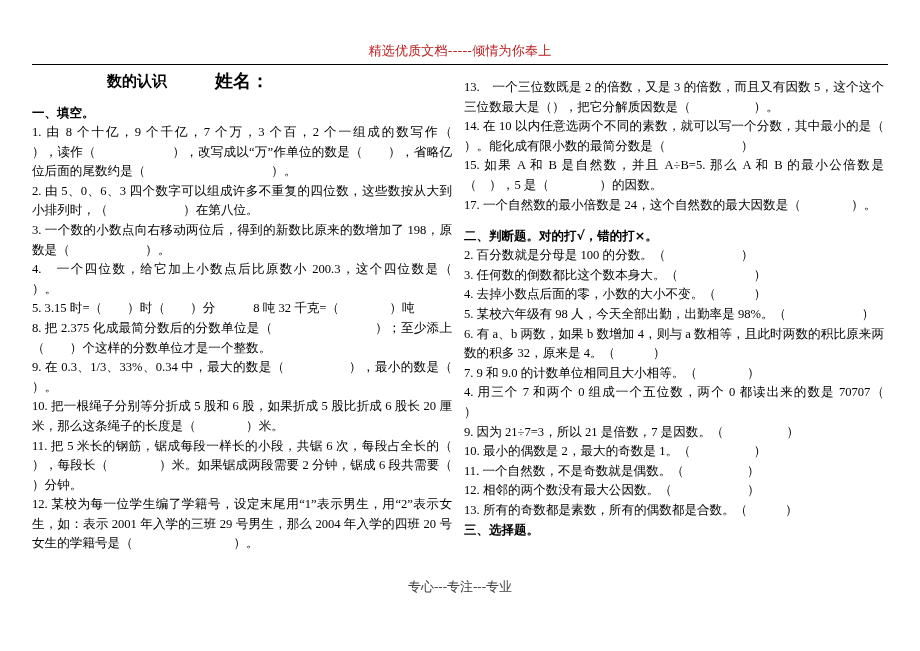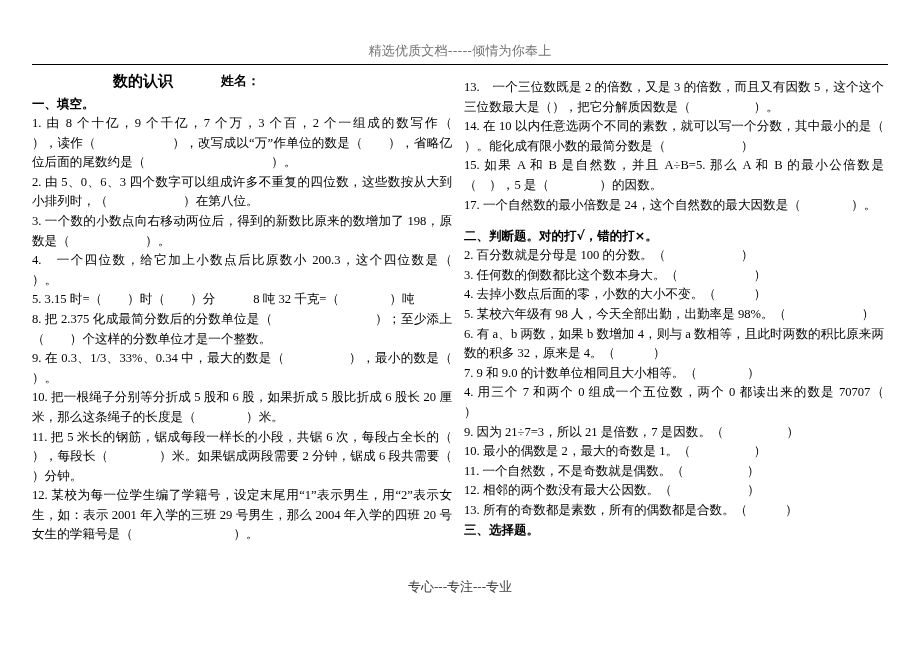--- a/index.html
+++ b/index.html
@@ -25,69 +25,69 @@
   
   .running-header {
     position: absolute;
     top: 42px;
     left: 0;
     width: 920px;
     text-align: center;
     font-family: "DejaVu Sans", "Liberation Sans", sans-serif;
     font-size: 13px;
     letter-spacing: 0.2px;
-    color: #737373;
+    color: #b91c1c;
     white-space: nowrap;
   }
   .header-rule {
     position: absolute;
     top: 64px;
     left: 32px;
     width: 856px;
     height: 1px;
     background: #000000;
   }
 
   
   .title-row {
     position: absolute;
     top: 68px;
-    left: 38px;
+    left: 32px;
     width: 420px;
     height: 26px;
     display: flex;
     align-items: center;
   }
   .doc-title {
     font-family: "DejaVu Sans", "Liberation Sans", sans-serif;
     font-weight: bold;
     font-size: 15px;
     margin-left: 75px;
   }
   .name-label {
     font-family: "DejaVu Sans", "Liberation Sans", sans-serif;
     font-weight: bold;
-    font-size: 13px;
+    font-size: 18px;
     margin-left: 48px;
   }
 
   
   .columns {
     position: absolute;
     top: 66px;
     left: 0;
     width: 920px;
     height: 500px;
   }
   .col {
     position: absolute;
     top: 0;
     width: 420px;
   }
-  .col-left  { left: 32px;  padding-top: 28px; }
+  .col-left  { left: 32px;  padding-top: 37px; }
   .col-right { left: 464px; padding-top: 12px; }
 
   .section-head {
     font-family: "DejaVu Sans", "Liberation Sans", sans-serif;
     font-weight: bold;
     font-size: 12.5px;
     line-height: 20px;
     margin: 0;
   }
   .q {

